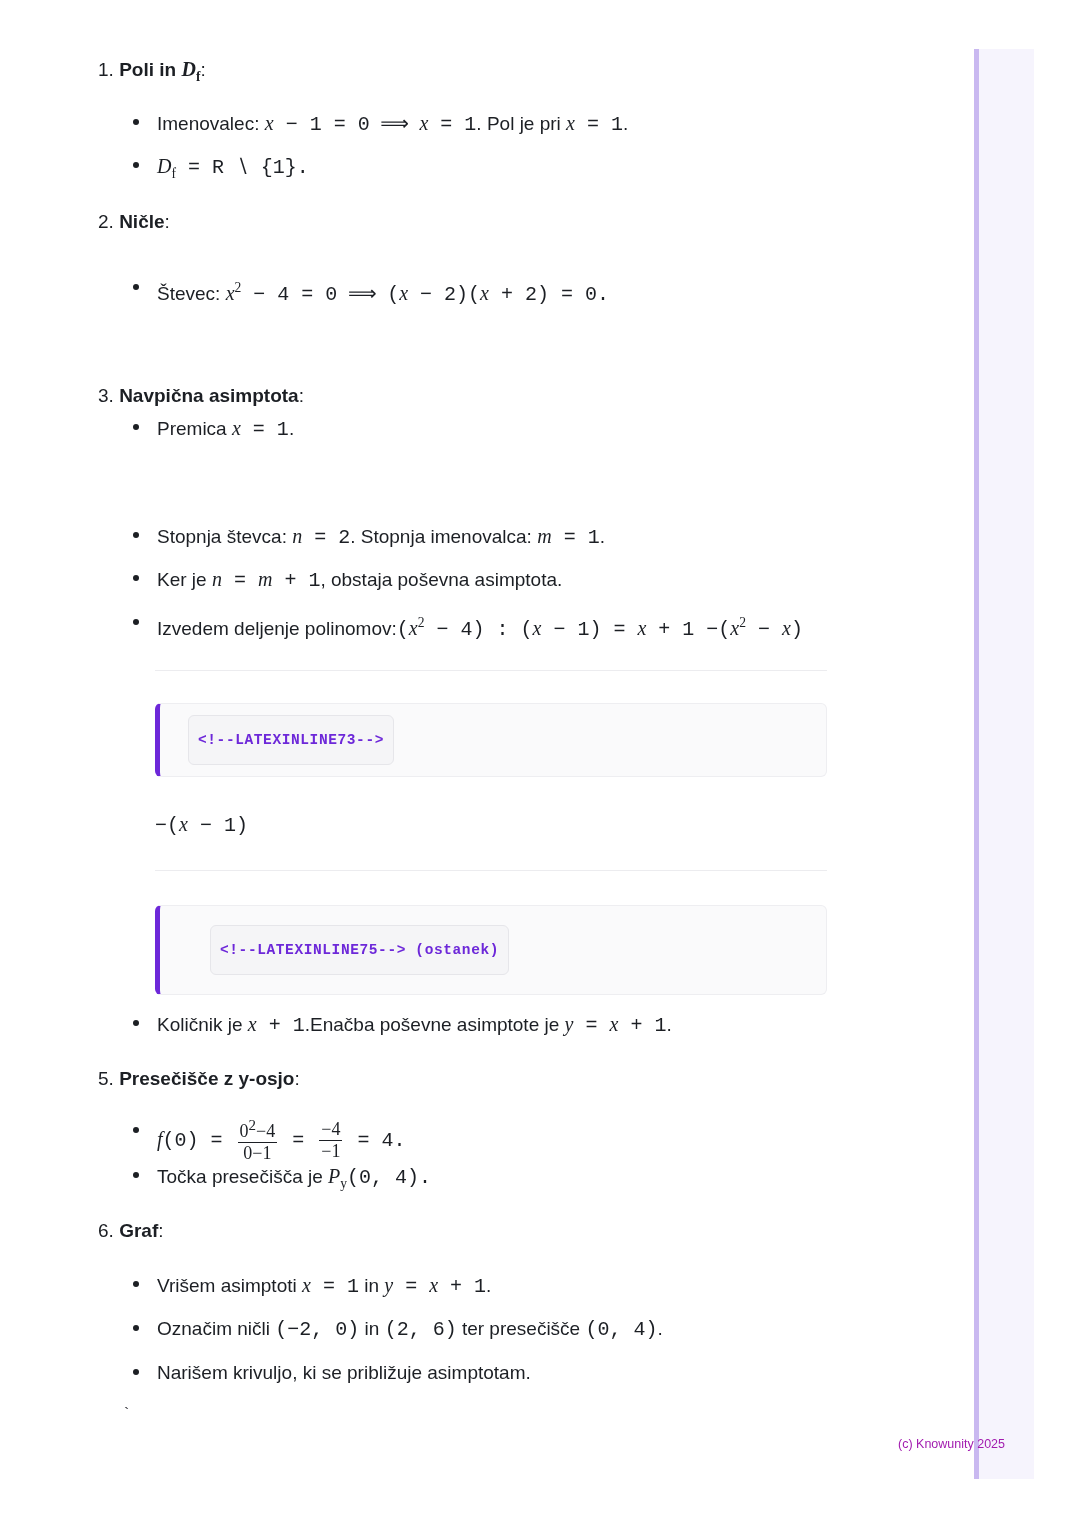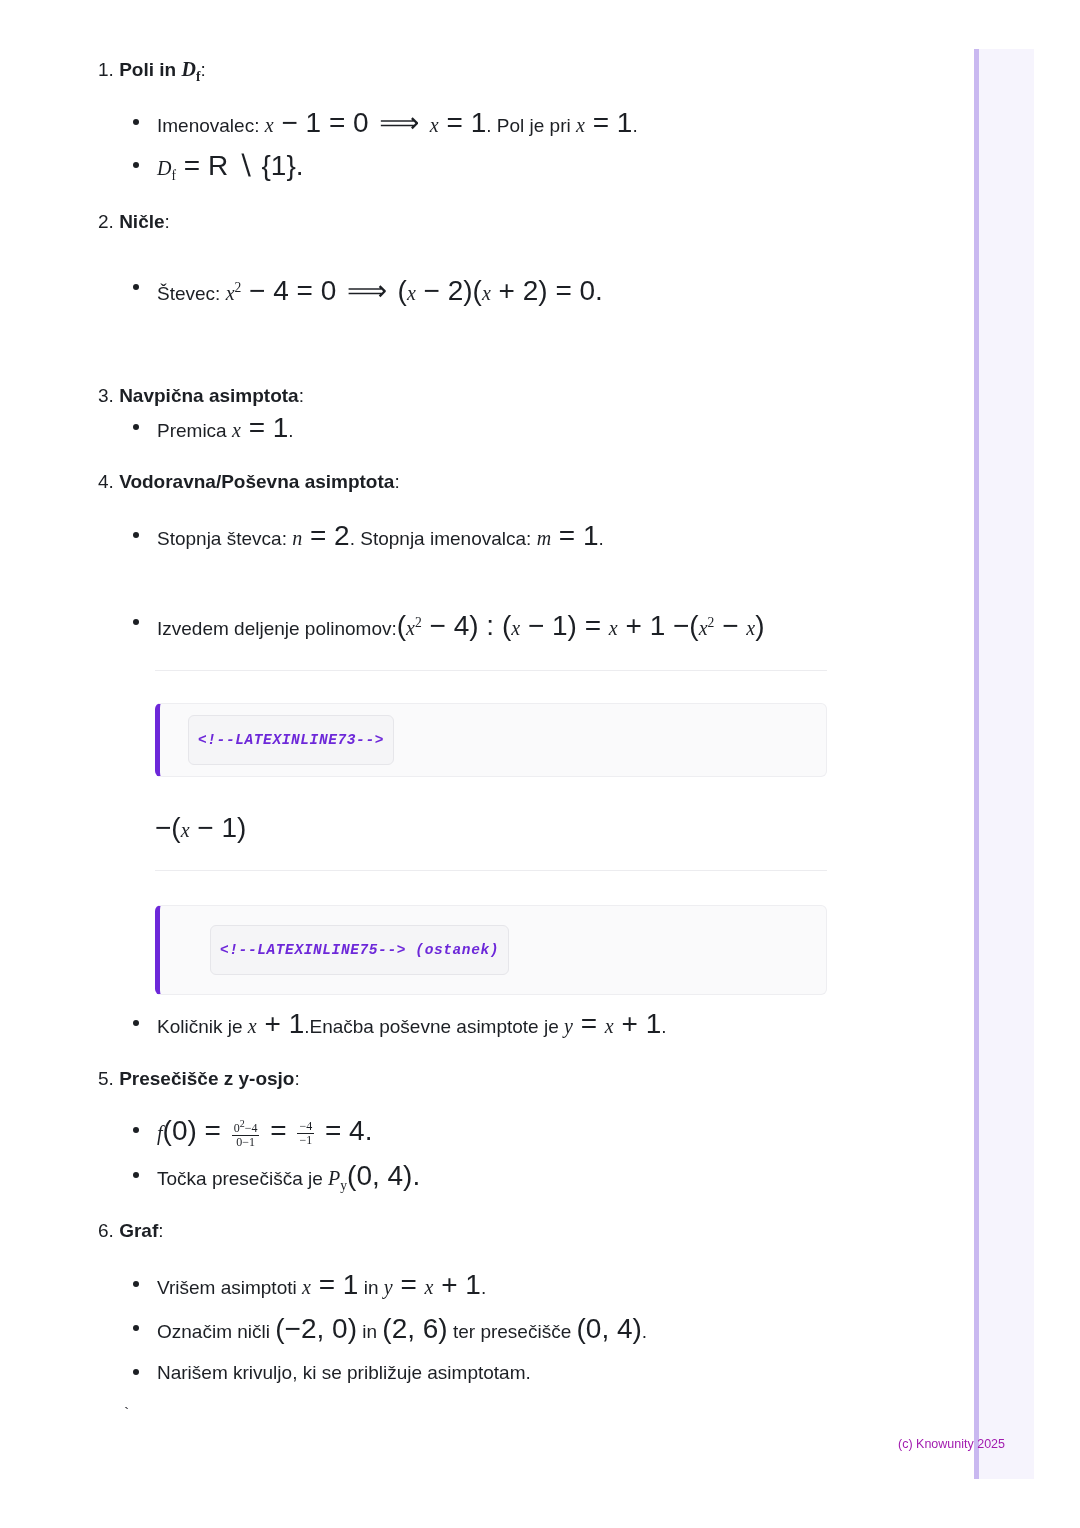--- a/index.html
+++ b/index.html
@@ -79,40 +79,40 @@
   }
 
   
   .m {
     font-family: "Liberation Serif", serif;
     font-style: italic;
     font-size: 20px;
     margin-top: 35px;
   }
   .mr {
-    font-family: Liberation Sans, sans-serif;
+    font-family: Liberation Mono, monospace;
     font-style: normal;
-    font-size: 28px;
+    font-size: 20px;
   }
   .m sub, .mr sub {
     font-size: 0.68em;
     font-style: normal;
   }
   .m sup, .mr sup {
     font-size: 0.68em;
     font-style: normal;
   }
 
   
   .frac {
     display: inline-block;
     vertical-align: middle;
     text-align: center;
     font-family: "Liberation Serif", serif;
-    font-size: 12px;
+    font-size: 18px;
     line-height: 1.15;
     margin: 0 3px;
     position: relative;
     top: -1px;
   }
   .frac .top {
     display: block;
     border-bottom: 1px solid #1c1f24;
     padding: 0 2px;
   }
@@ -149,21 +149,20 @@
     padding: 16px 9px;
     background: #f5f5f7;
     border: 1px solid #e6e6ea;
     border-radius: 6px;
     font-family: "Liberation Mono", monospace;
     font-weight: 700;
     font-size: 14.5px;
     letter-spacing: 0.6px;
     color: #6d28d9;
     white-space: nowrap;
-    font-style: italic;
   }
 
   
   .mathline {
     position: absolute;
     left: 155px;
     font-family: "Liberation Serif", serif;
     font-size: 21px;
     color: #1c1f24;
     white-space: nowrap;
@@ -224,30 +223,30 @@
   <div class="section" style="top:383px">
     <span class="num">3.</span>
     <span class="ttl">Navpična asimptota</span><span class="colon">:</span>
   </div>
 
   <div class="bullet" style="top:415px">
     <span class="dot"></span>
     <span class="btxt">Premica&nbsp;<span class="m">x</span><span class="mr"> = 1</span>.</span>
   </div>
 
-  <div class="section" style="top:469px">
-    <span class="num">4.</span>
-    <span class="ttl">Vodoravna/Poševna asimptota</span><span class="colon">:</span>
-  </div>
 
   <div class="bullet" style="top:523px">
     <span class="dot"></span>
     <span class="btxt">Stopnja števca:&nbsp;<span class="m">n</span><span class="mr"> = 2</span>. Stopnja imenovalca:&nbsp;<span class="m">m</span><span class="mr"> = 1</span>.</span>
   </div>
 
+  <div class="bullet" style="top:566px">
+    <span class="dot"></span>
+    <span class="btxt">Ker je&nbsp;<span class="m">n</span><span class="mr"> = </span><span class="m">m</span><span class="mr"> + 1</span>, obstaja poševna asimptota.</span>
+  </div>
 
   <div class="bullet" style="top:610px">
     <span class="dot"></span>
     <span class="btxt">Izvedem deljenje polinomov:<span class="mr">(</span><span class="m">x<sup>2</sup></span><span class="mr"> − 4) : (</span><span class="m">x</span><span class="mr"> − 1) = </span><span class="m">x</span><span class="mr"> + 1 −(</span><span class="m">x<sup>2</sup></span><span class="mr"> − </span><span class="m">x</span><span class="mr">)</span></span>
   </div>
 
   <div class="hr" style="top:670px"></div>
 
   <div class="codeblock" style="top:703px; height:74px">
     <span class="code-badge">&lt;!--LATEXINLINE73--&gt;</span>

